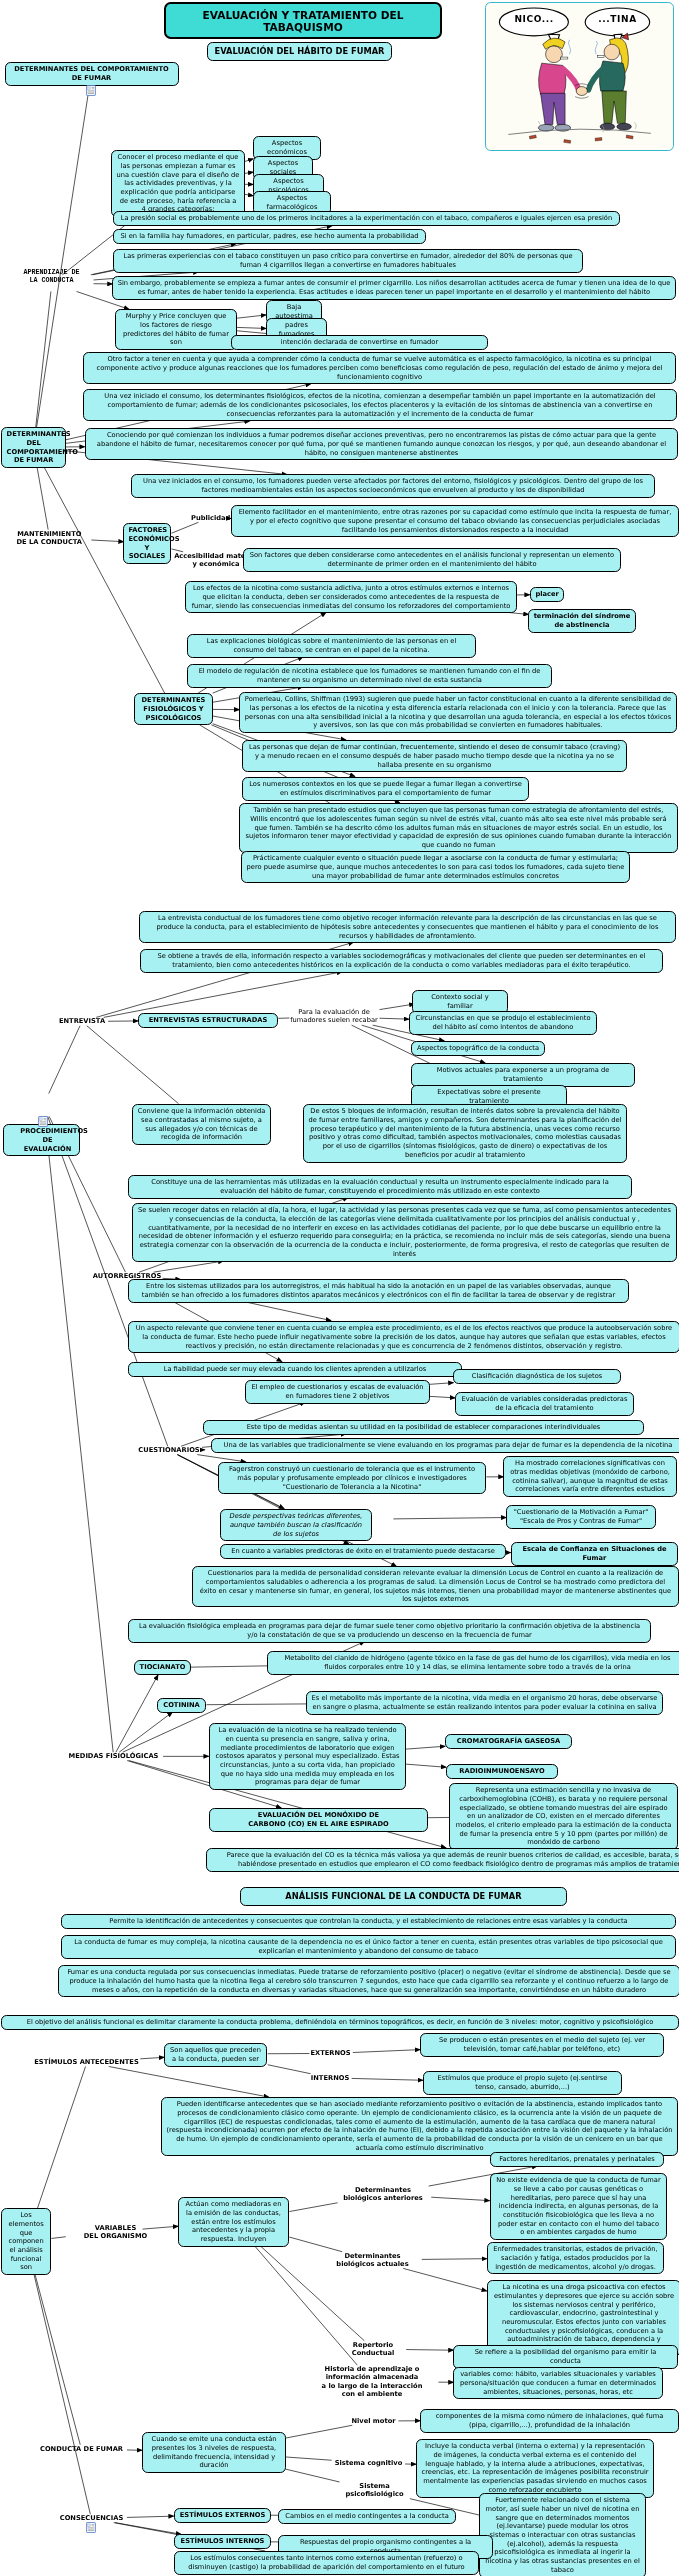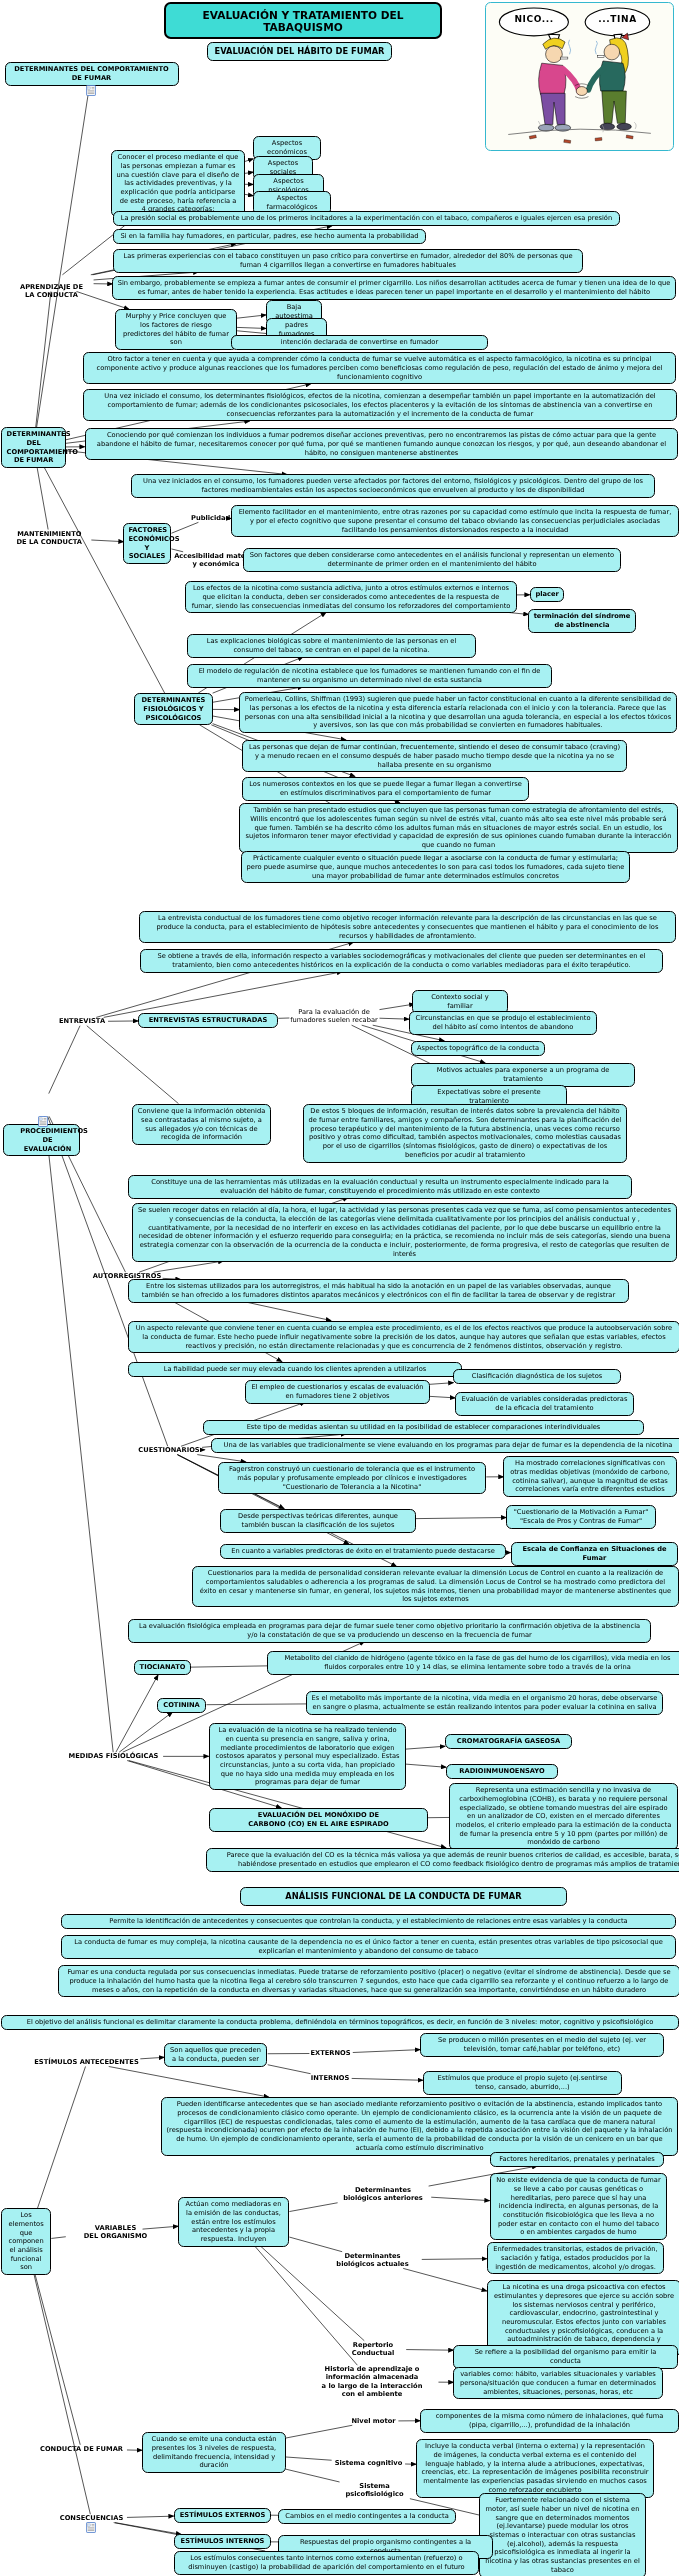--- a/index.html
+++ b/index.html
@@ -190,21 +190,21 @@
         <rect x="140" y="246" width="12" height="5" fill="#b5492c" stroke="#000" stroke-width="0.6" transform="rotate(8 146 248)"></rect>
         <rect x="196" y="242" width="12" height="5" fill="#b5492c" stroke="#000" stroke-width="0.6" transform="rotate(-6 202 244)"></rect>
         <rect x="252" y="238" width="12" height="5" fill="#b5492c" stroke="#000" stroke-width="0.6" transform="rotate(10 258 240)"></rect>
         <path d="M96 226 q4 -8 -2 -14 M210 232 q4 -8 -2 -14 M268 226 q4 -8 -2 -12" fill="none" stroke="#999" stroke-width="1"></path>
       </g>
     </svg>
   </div>
 <div class="node title" style="left: 164px; top: 2.2px; width: 278px;">EVALUACIÓN Y TRATAMIENTO DEL TABAQUISMO</div>
     <div class="node header" style="left: 207px; top: 42px; width: 185px;">EVALUACIÓN DEL HÁBITO DE FUMAR</div>
     <div class="node boxb" style="left: 4.5px; top: 62px; width: 174px;">DETERMINANTES DEL COMPORTAMIENTO DE FUMAR</div>
-    <div class="node label" style="left: 10px; top: 283px; width: 83px;">APRENDIZAJE DE
+    <div class="node label" style="left: 10px; top: 268px; width: 83px; font-family: Liberation Mono, monospace;">APRENDIZAJE DE
 LA CONDUCTA</div>
     <div class="node box" style="left: 111px; top: 150px; width: 134px;">Conocer el proceso mediante el que las personas empiezan a fumar es una cuestión clave para el diseño de las actividades preventivas, y la explicación que podría anticiparse de este proceso, haría referencia a 4 grandes categorías:</div>
     <div class="node box" style="left: 253px; top: 136px; width: 68px;">Aspectos económicos</div>
     <div class="node box" style="left: 253px; top: 156px; width: 60px;">Aspectos sociales</div>
     <div class="node box" style="left: 253px; top: 174px; width: 71px;">Aspectos psicológicos</div>
     <div class="node box" style="left: 253px; top: 191px; width: 78px;">Aspectos farmacológicos</div>
     <div class="node box" style="left: 113px; top: 211px; width: 507px;">La presión social es probablemente uno de los primeros incitadores a la experimentación con el tabaco, compañeros e iguales ejercen esa presión</div>
     <div class="node box" style="left: 113px; top: 229px; width: 313px;">Si en la familia hay fumadores, en particular, padres, ese hecho aumenta la probabilidad</div>
     <div class="node box" style="left: 113px; top: 249px; width: 470px;">Las primeras experiencias con el tabaco constituyen un paso crítico para convertirse en fumador, alrededor del 80% de personas que fuman 4 cigarrillos llegan a convertirse en fumadores habituales</div>
     <div class="node box" style="left: 112px; top: 276px; width: 564px;">Sin embargo, probablemente se empieza a fumar antes de consumir el primer cigarrillo. Los niños desarrollan actitudes acerca de fumar y tienen una idea de lo que es fumar, antes de haber tenido la experiencia. Esas actitudes e ideas parecen tener un papel importante en el desarrollo y el mantenimiento del hábito</div>
@@ -265,49 +265,49 @@
     <div class="node box" style="left: 128px; top: 1321px; width: 552px;">Un aspecto relevante que conviene tener en cuenta cuando se emplea este procedimiento, es el de los efectos reactivos que produce la autoobservación sobre la conducta de fumar. Este hecho puede influir negativamente sobre la precisión de los datos, aunque hay autores que señalan que estas variables, efectos reactivos y precisión, no están directamente relacionadas y que es concurrencia de 2 fenómenos distintos, observación y registro.</div>
     <div class="node box" style="left: 128px; top: 1362px; width: 334px;">La fiabilidad puede ser muy elevada cuando los clientes aprenden a utilizarlos</div>
     <div class="node box" style="left: 245px; top: 1380px; width: 185px;">El empleo de cuestionarios y escalas de evaluación en fumadores tiene 2 objetivos</div>
     <div class="node box" style="left: 453px; top: 1369px; width: 168px;">Clasificación diagnóstica de los sujetos</div>
     <div class="node box" style="left: 455px; top: 1392px; width: 179px;">Evaluación de variables consideradas predictoras de la eficacia del tratamiento</div>
     <div class="node box" style="left: 203px; top: 1420px; width: 441px;">Este tipo de medidas asientan su utilidad en la posibilidad de establecer comparaciones interindividuales</div>
     <div class="node box" style="left: 205px; top: 1438px; width: 474px; margin-left: 6px;">Una de las variables que tradicionalmente se viene evaluando en los programas para dejar de fumar es la dependencia de la nicotina</div>
     <div class="node label" style="left: 136px; top: 1446px; width: 66px;">CUESTIONARIOS</div>
     <div class="node box" style="left: 218px; top: 1462px; width: 268px;">Fagerstron construyó un cuestionario de tolerancia que es el instrumento más popular y profusamente empleado por clínicos e investigadores "Cuestionario de Tolerancia a la Nicotina"</div>
     <div class="node box" style="left: 503px; top: 1456px; width: 174px;">Ha mostrado correlaciones significativas con otras medidas objetivas (monóxido de carbono, cotinina salivar), aunque la magnitud de estas correlaciones varía entre diferentes estudios</div>
-    <div class="node box" style="left: 220px; top: 1509px; width: 196px;">Desde perspectivas teóricas diferentes, aunque también buscan la clasificación de los sujetos</div>
+    <div class="node box" style="left: 220px; top: 1509px; width: 152px; font-style: italic;">Desde perspectivas teóricas diferentes, aunque también buscan la clasificación de los sujetos</div>
     <div class="node box" style="left: 506px; top: 1505px; width: 150px;">"Cuestionario de la Motivación a Fumar"
 "Escala de Pros y Contras de Fumar"</div>
     <div class="node box" style="left: 220px; top: 1544px; width: 286px;">En cuanto a variables predictoras de éxito en el tratamiento puede destacarse</div>
     <div class="node boxb" style="left: 511px; top: 1542px; width: 167px;">Escala de Confianza en Situaciones de Fumar</div>
     <div class="node box" style="left: 192px; top: 1566px; width: 487px;">Cuestionarios para la medida de personalidad consideran relevante evaluar la dimensión Locus de Control en cuanto a la realización de comportamientos saludables o adherencia a los programas de salud. La dimensión Locus de Control se ha mostrado como predictora del éxito en cesar y mantenerse sin fumar, en general, los sujetos más internos, tienen una probabilidad mayor de mantenerse abstinentes que los sujetos externos</div>
     <div class="node box" style="left: 128px; top: 1619px; width: 523px;">La evaluación fisiológica empleada en programas para dejar de fumar suele tener como objetivo prioritario la confirmación objetiva de la abstinencia y/o la constatación de que se va produciendo un descenso en la frecuencia de fumar</div>
     <div class="node box" style="left: 267px; top: 1651px; width: 421px;">Metabolito del cianido de hidrógeno (agente tóxico en la fase de gas del humo de los cigarrillos), vida media en los fluidos corporales entre 10 y 14 días, se elimina lentamente sobre todo a través de la orina</div>
-    <div class="node boxb" style="left: 134px; top: 1660px; width: 57px;">TIOCIANATO</div>
+    <div class="node boxb" style="left: 134px; top: 1660px; width: 57px; border-radius: 6px;">TIOCIANATO</div>
     <div class="node box" style="left: 306px; top: 1691px; width: 357px;">Es el metabolito más importante de la nicotina, vida media en el organismo 20 horas, debe observarse en sangre o plasma, actualmente se están realizando intentos para poder evaluar la cotinina en saliva</div>
     <div class="node boxb" style="left: 157px; top: 1698px; width: 49px;">COTININA</div>
     <div class="node box" style="left: 209px; top: 1723px; width: 197px;">La evaluación de la nicotina se ha realizado teniendo en cuenta su presencia en sangre, saliva y orina, mediante procedimientos de laboratorio que exigen costosos aparatos y personal muy especializado. Estas circunstancias, junto a su corta vida, han propiciado que no haya sido una medida muy empleada en los programas para dejar de fumar</div>
     <div class="node boxb" style="left: 445px; top: 1734px; width: 127px;">CROMATOGRAFÍA GASEOSA</div>
     <div class="node boxb" style="left: 446px; top: 1764px; width: 112px;">RADIOINMUNOENSAYO</div>
     <div class="node label" style="left: 64px; top: 1752px; width: 99px;">MEDIDAS FISIOLÓGICAS</div>
     <div class="node boxb" style="left: 209px; top: 1808px; width: 219px;">EVALUACIÓN DEL MONÓXIDO DE
 CARBONO (CO) EN EL AIRE ESPIRADO</div>
     <div class="node box" style="left: 449px; top: 1783px; width: 229px;">Representa una estimación sencilla y no invasiva de carboxihemoglobina (COHB), es barata y no requiere personal especializado, se obtiene tomando muestras del aire espirado en un analizador de CO, existen en el mercado diferentes modelos, el criterio empleado para la estimación de la conducta de fumar la presencia entre 5 y 10 ppm (partes por millón) de monóxido de carbono</div>
     <div class="node box" style="left: 206px; top: 1848px; width: 563px;">Parece que la evaluación del CO es la técnica más valiosa ya que además de reunir buenos criterios de calidad, es accesible, barata, sencilla y no invasiva, habiéndose presentado en estudios que emplearon el CO como feedback fisiológico dentro de programas más amplios de tratamiento de fumadores</div>
     <div class="node header" style="left: 240px; top: 1887px; width: 327px;">ANÁLISIS FUNCIONAL DE LA CONDUCTA DE FUMAR</div>
     <div class="node box" style="left: 61px; top: 1914px; width: 615px;">Permite la identificación de antecedentes y consecuentes que controlan la conducta, y el establecimiento de relaciones entre esas variables y la conducta</div>
     <div class="node box" style="left: 61px; top: 1935px; width: 615px;">La conducta de fumar es muy compleja, la nicotina causante de la dependencia no es el único factor a tener en cuenta, están presentes otras variables de tipo psicosocial que explicarían el mantenimiento y abandono del consumo de tabaco</div>
     <div class="node box" style="left: 58px; top: 1965px; width: 622px;">Fumar es una conducta regulada por sus consecuencias inmediatas. Puede tratarse de reforzamiento positivo (placer) o negativo (evitar el síndrome de abstinencia). Desde que se produce la inhalación del humo hasta que la nicotina llega al cerebro sólo transcurren 7 segundos, esto hace que cada cigarrillo sea reforzante y el continuo refuerzo a lo largo de meses o años, con la repetición de la conducta en diversas y variadas situaciones, hace que su generalización sea importante, convirtiéndose en un hábito duradero</div>
     <div class="node box" style="left: 1.1px; top: 2015px; width: 678px;">El objetivo del análisis funcional es delimitar claramente la conducta problema, definiéndola en términos topográficos, es decir, en función de 3 niveles: motor, cognitivo y psicofisiológico</div>
     <div class="node label" style="left: 33px; top: 2058px; width: 107px;">ESTÍMULOS ANTECEDENTES</div>
     <div class="node box" style="left: 164px; top: 2043px; width: 103px;">Son aquellos que preceden a la conducta, pueden ser</div>
     <div class="node label" style="left: 309px; top: 2049px; width: 43px;">EXTERNOS</div>
     <div class="node label" style="left: 309px; top: 2074px; width: 42px;">INTERNOS</div>
-    <div class="node box" style="left: 420px; top: 2033px; width: 244px;">Se producen o millón presentes en el medio del sujeto (ej. ver televisión, tomar café,hablar por teléfono, etc)</div>
+    <div class="node box" style="left: 420px; top: 2033px; width: 244px;">Se producen o están presentes en el medio del sujeto (ej. ver televisión, tomar café,hablar por teléfono, etc)</div>
     <div class="node box" style="left: 423px; top: 2071px; width: 199px;">Estímulos que produce el propio sujeto (ej.sentirse tenso, cansado, aburrido,...)</div>
     <div class="node box" style="left: 161px; top: 2097px; width: 517px;">Pueden identificarse antecedentes que se han asociado mediante reforzamiento positivo o evitación de la abstinencia, estando implicados tanto procesos de condicionamiento clásico como operante. Un ejemplo de condicionamiento clásico, es la ocurrencia ante la visión de un paquete de cigarrillos (EC) de respuestas condicionadas, tales como el aumento de la estimulación, aumento de la tasa cardíaca que de manera natural (respuesta incondicionada) ocurren por efecto de la inhalación de humo (EI), debido a la repetida asociación entre la visión del paquete y la inhalación de humo. Un ejemplo de condicionamiento operante, sería el aumento de la probabilidad de conducta por la visión de un cenicero en un bar que actuaría como estímulo discriminativo</div>
     <div class="node box" style="left: 490px; top: 2152px; width: 174px;">Factores hereditarios, prenatales y perinatales</div>
     <div class="node box" style="left: 490px; top: 2173px; width: 177px;">No existe evidencia de que la conducta de fumar se lleve a cabo por causas genéticas o hereditarias, pero parece que sí hay una incidencia indirecta, en algunas personas, de la constitución fisicobiológica que les lleva a no poder estar en contacto con el humo del tabaco o en ambientes cargados de humo</div>
     <div class="node label" style="left: 335px; top: 2186px; width: 96px;">Determinantes
 biológicos anteriores</div>
     <div class="node box" style="left: 1.1px; top: 2208px; width: 50px;">Los elementos que componen el análisis funcional son</div>
     <div class="node label" style="left: 54px; top: 2224px; width: 77px; margin-left: 23px;">VARIABLES
 DEL ORGANISMO</div>
     <div class="node box" style="left: 178px; top: 2197px; width: 111px;">Actúan como mediadoras en la emisión de las conductas, están entre los estímulos antecedentes y la propia respuesta. Incluyen</div>

